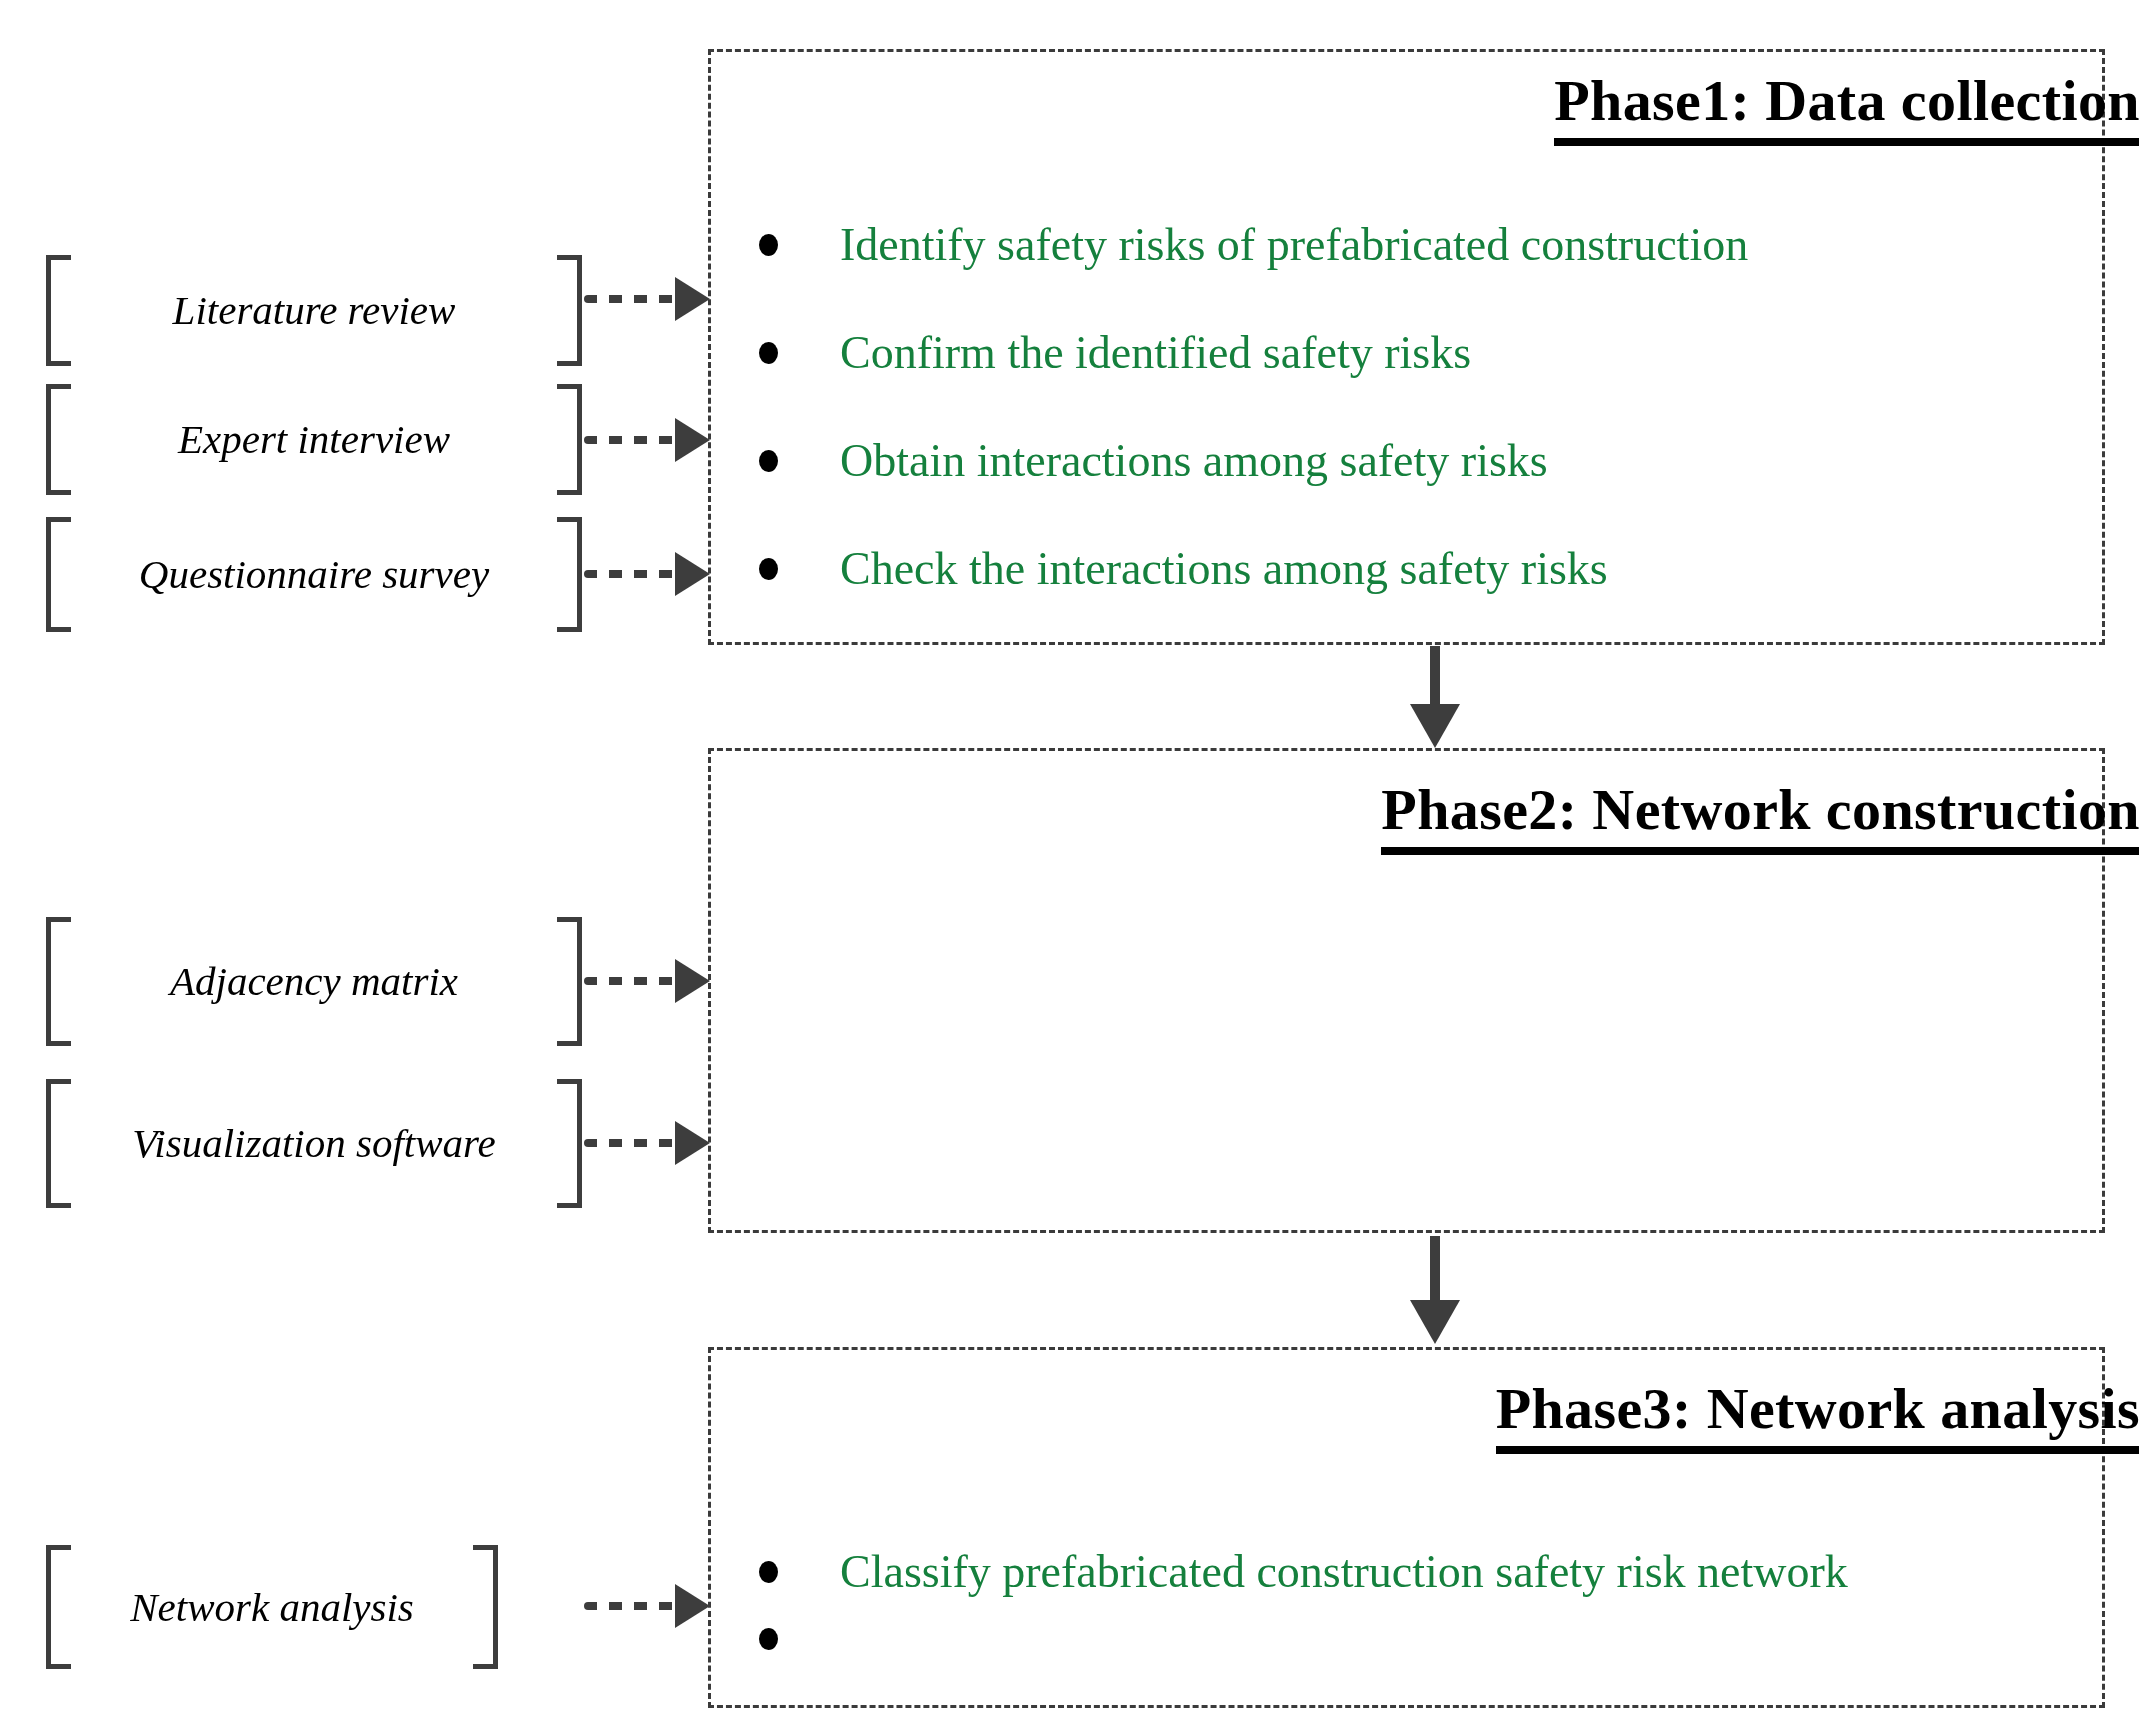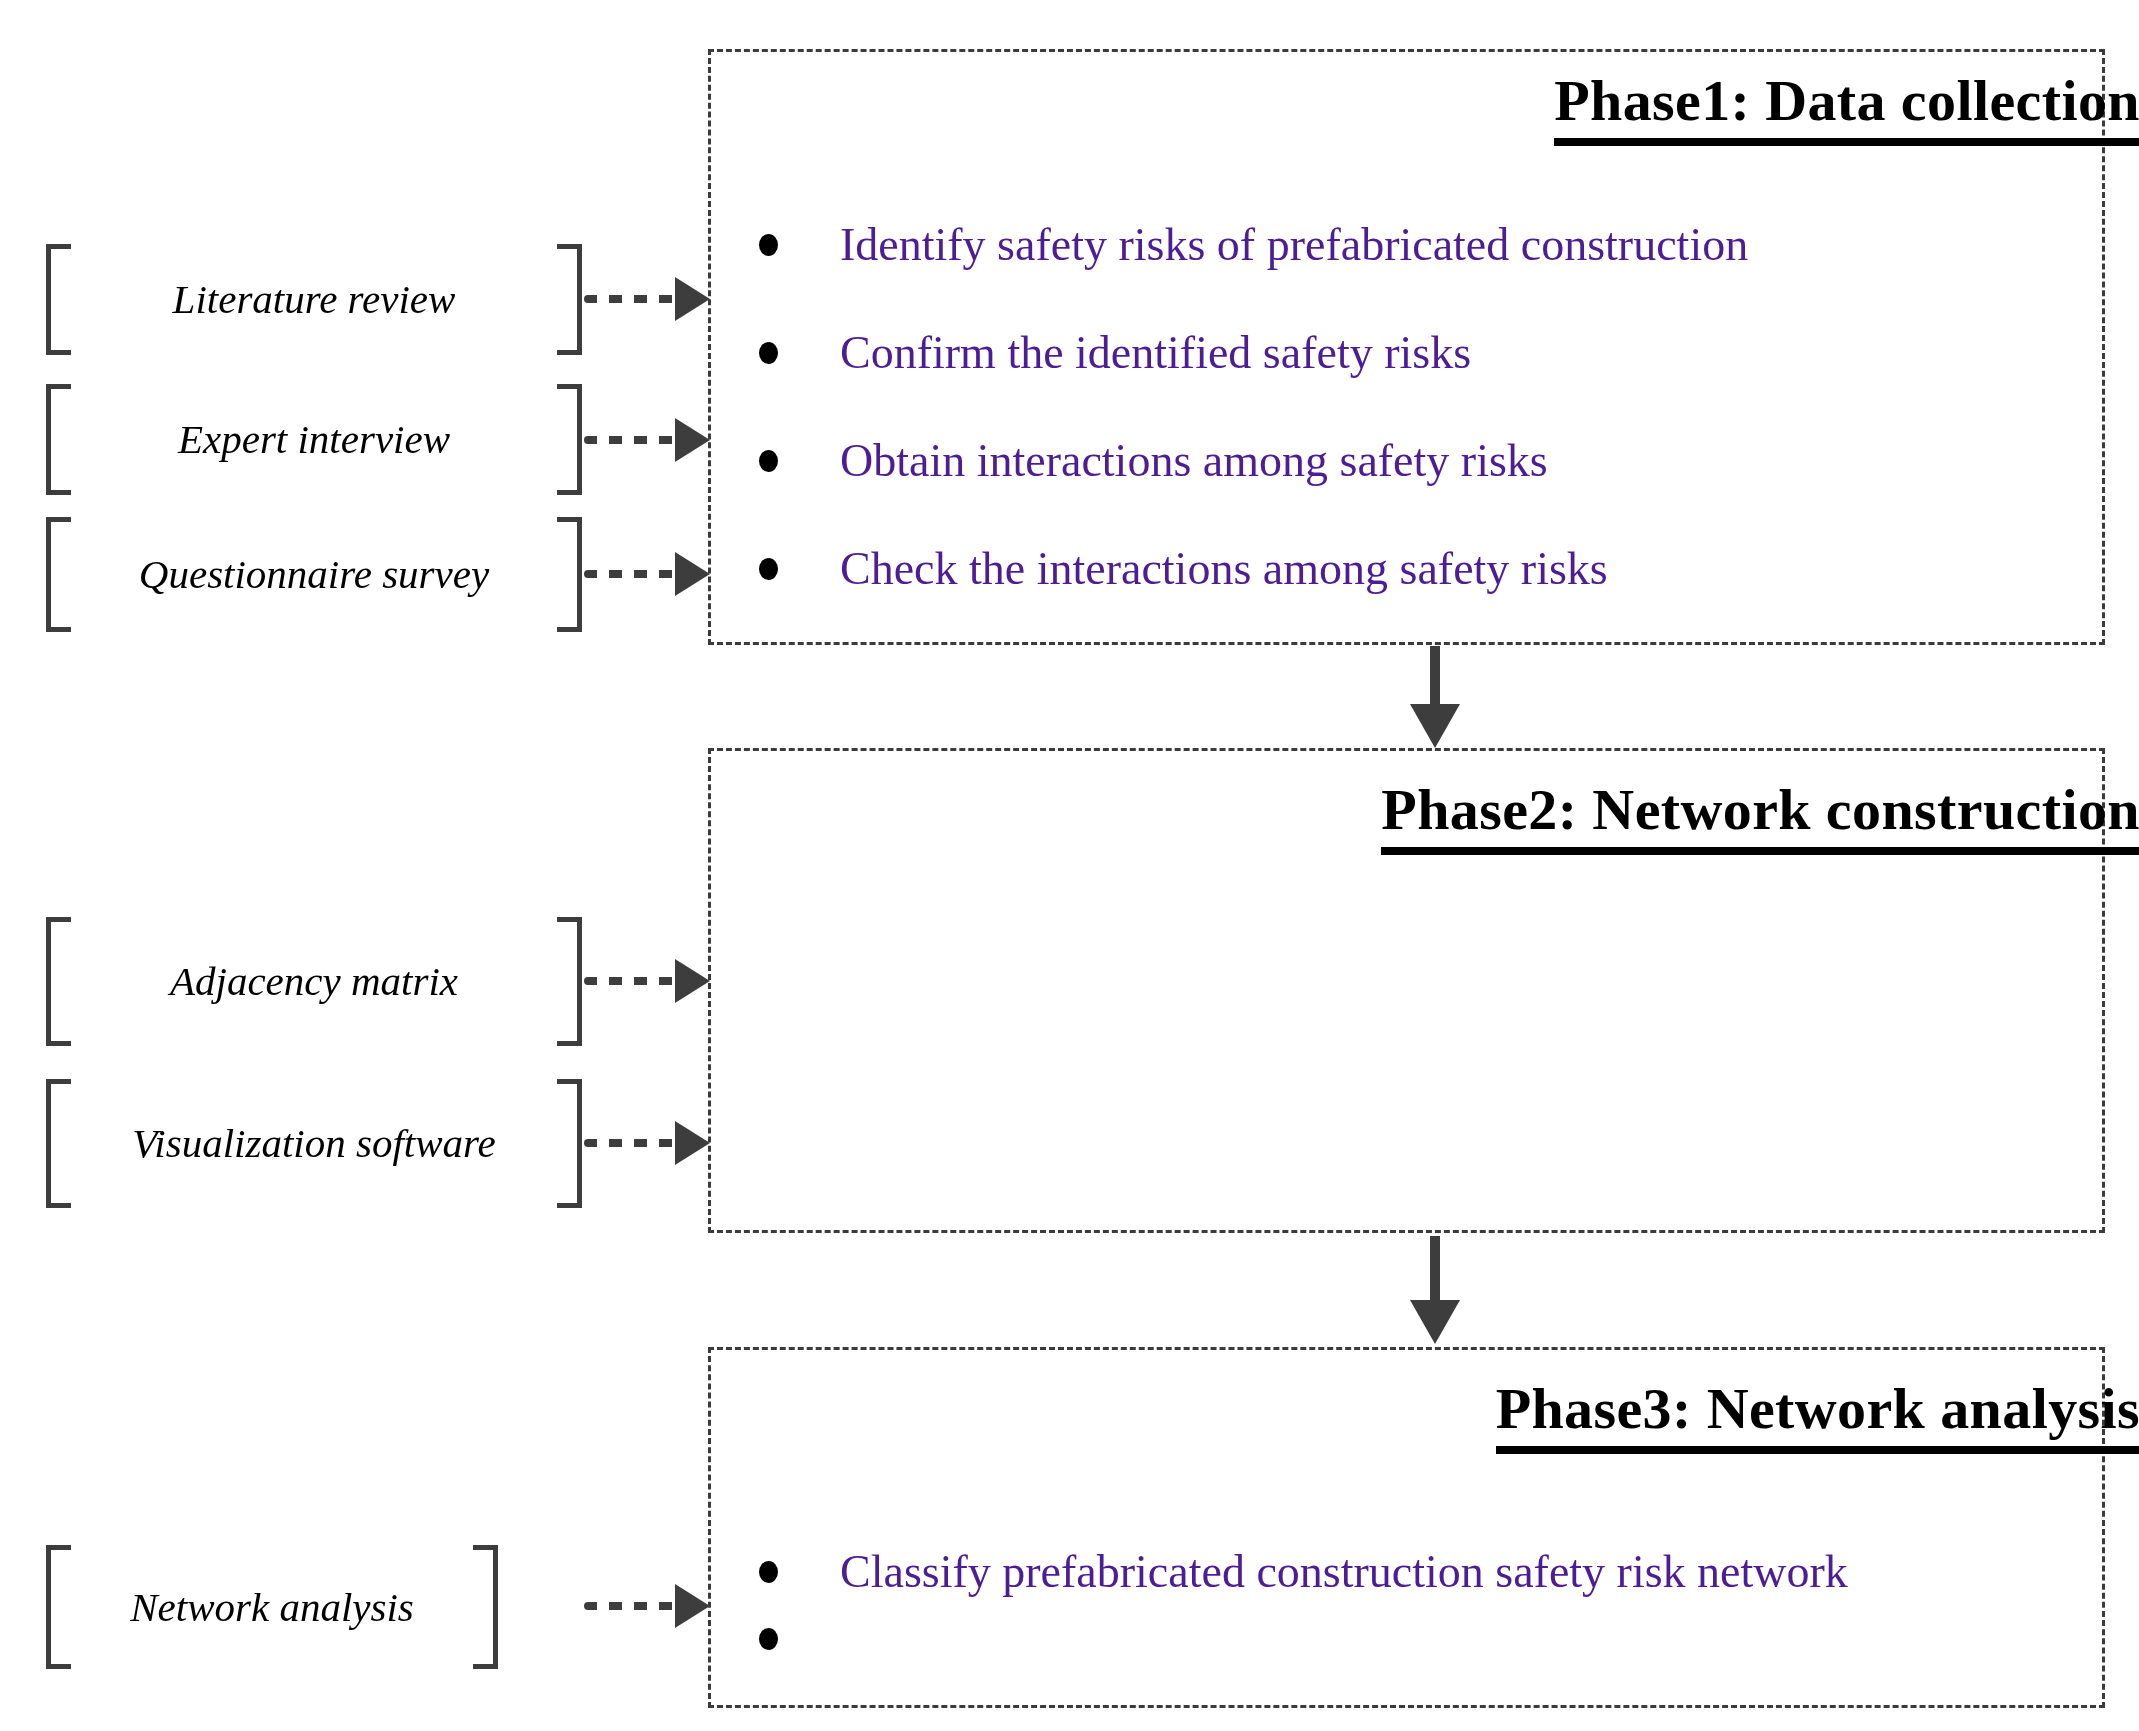--- a/index.html
+++ b/index.html
@@ -60,21 +60,21 @@
   
   .bullet-list {
     position: absolute;
     list-style: none;
   }
   .bullet-item {
     position: relative;
     font-size: 46px;
     line-height: 1.0;
     white-space: nowrap;
-    color: #4c1d95;
+    color: #15803d;
     padding-left: 112px;
   }
   .bullet-dot {
     position: absolute;
     left: 31px;
     top: 50%;
     transform: translateY(-50%);
     width: 19px;
     height: 22px;
     border-radius: 50%;
@@ -215,21 +215,21 @@
   <ul class="bullet-list" id="phase3-list">
     <li class="bullet-item">
       <span class="bullet-dot"></span>
       <span>Classify prefabricated construction safety risk network</span>
     </li>
     <li class="bullet-item">
       <span class="bullet-dot"></span>
     </li>
   </ul>
 
-  <div class="source-group" id="src1" style="left:46px; top:244px;">
+  <div class="source-group" id="src1" style="left:46px; top:255px;">
     <div class="bracket-wrap" style="width:536px; height:111px;">
       <span class="bracket-left"></span>
       <span class="bracket-right"></span>
       <span class="source-label">Literature review</span>
     </div>
   </div>
   <div class="h-arrow" style="left:584px; top:288px; width:126px;">
     <span class="dash" style="flex:1;"></span>
     <span class="head"></span>
   </div>

